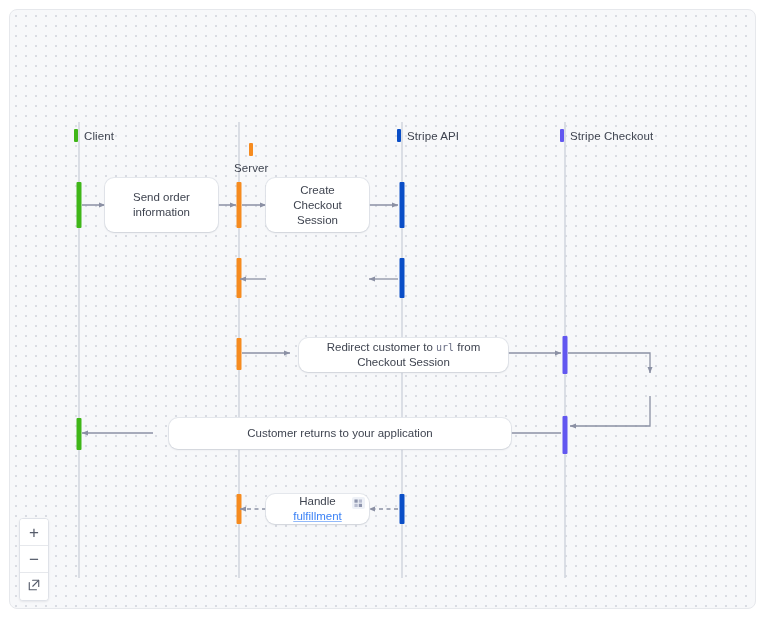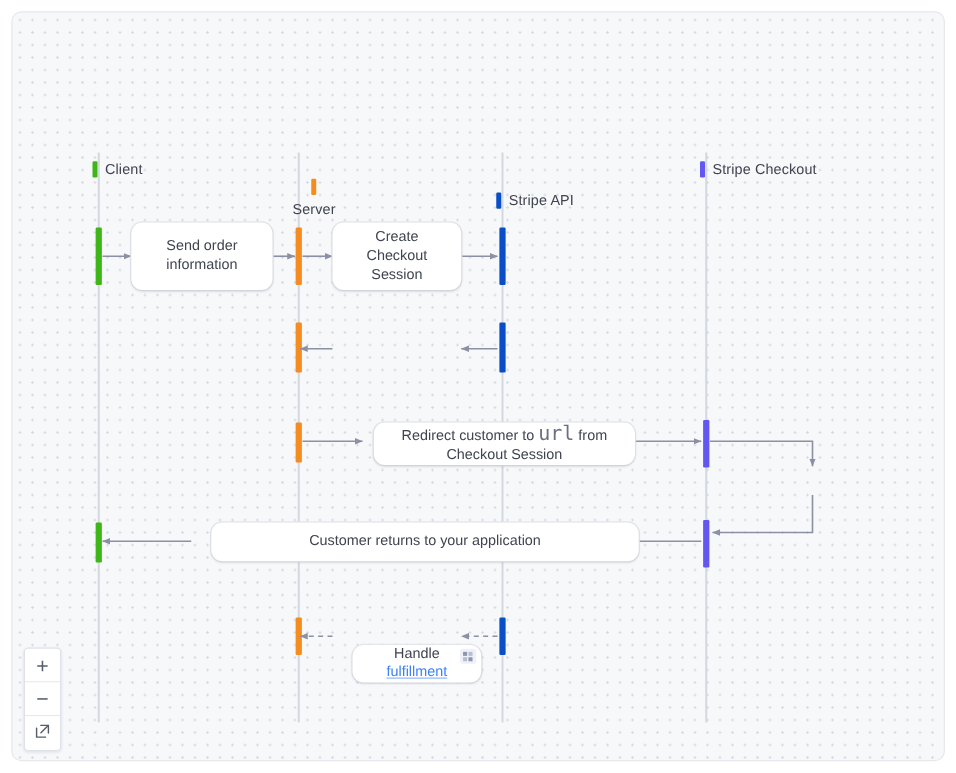--- a/index.html
+++ b/index.html
@@ -73,21 +73,21 @@
   }
   .msg-text {
     font-size: 11.5px;
     line-height: 15px;
     color: #3f4450;
     text-align: center;
     width: 100%;
   }
   .mono {
     font-family: "DejaVu Sans Mono", "Liberation Mono", monospace;
-    font-size: 16px;
+    font-size: 10px;
     color: #6b6f85;
   }
   .link {
     color: #3b82f6;
     text-decoration: underline;
     text-decoration-color: rgba(59,130,246,.55);
   }
   .badge-icon {
     position: absolute;
     right: 4px;
@@ -209,21 +209,21 @@
     <div class="lifeline-header" style="left:64px; top:119px;">
       <span class="lifeline-swatch" style="background:#3fb618;"></span>
       <span class="lifeline-name">Client</span>
     </div>
 
     <div class="lifeline-header" style="left:224px; top:133px;flex-direction:column;">
       <span class="lifeline-swatch" style="background:#f68b1f;"></span>
       <span class="lifeline-name">Server</span>
     </div>
 
-    <div class="lifeline-header" style="left:387px; top:119px;margin-top:25px;">
+    <div class="lifeline-header" style="left:387px; top:119px;">
       <span class="lifeline-swatch" style="background:#0a4ec7;"></span>
       <span class="lifeline-name">Stripe API</span>
     </div>
 
     <div class="lifeline-header" style="left:550px; top:119px;">
       <span class="lifeline-swatch" style="background:#6257f0;"></span>
       <span class="lifeline-name">Stripe Checkout</span>
     </div>
 
     <div class="msg-box" style="left:95px; top:168px; width:113px; height:54px;">
@@ -237,21 +237,21 @@
 
     <div class="msg-box" style="left:289px; top:328px; width:209px; height:34px;">
       <div class="msg-text"><span>Redirect customer to </span><span class="mono">url</span><span> from Checkout Session</span></div>
     </div>
 
 
     <div class="msg-box" style="left:159px; top:408px; width:342px; height:31px;">
       <div class="msg-text">Customer returns to your application</div>
     </div>
 
-    <div class="msg-box" style="left:272px; top:484px; width:103px; height:30px;margin-top:22px;">
+    <div class="msg-box" style="left:256px; top:484px; width:103px; height:30px;">
       <div class="msg-text"><span>Handle </span><span class="link">fulfillment</span></div>
       <span class="badge-icon">
         <svg width="9" height="9" viewBox="0 0 10 10" aria-hidden="true">
           <rect x="0.5" y="0.5" width="3.6" height="3.6" fill="#8e95ad"></rect>
           <rect x="5.3" y="0.5" width="3.6" height="3.6" fill="#b8bdd0"></rect>
           <rect x="0.5" y="5.3" width="3.6" height="3.6" fill="#b8bdd0"></rect>
           <rect x="5.3" y="5.3" width="3.6" height="3.6" fill="#8e95ad"></rect>
         </svg>
       </span>
     </div>

